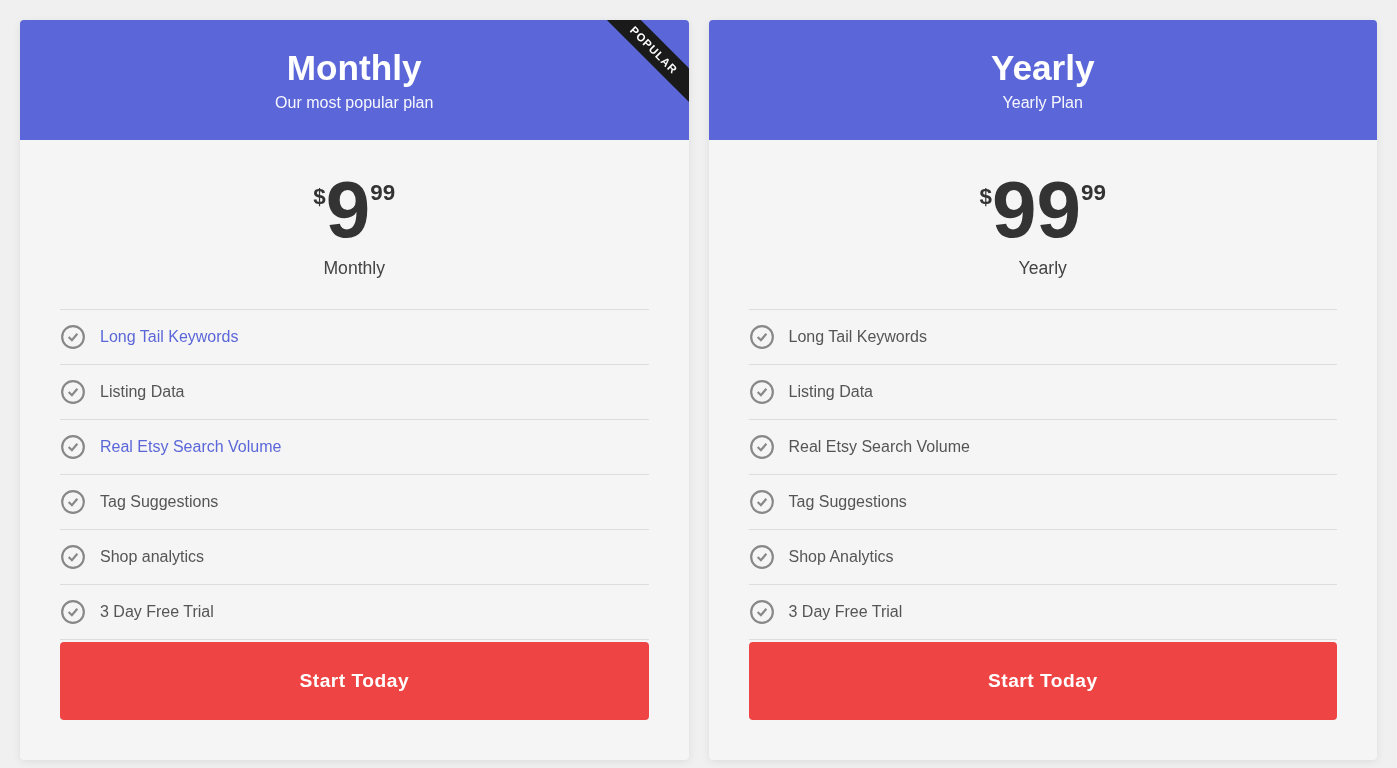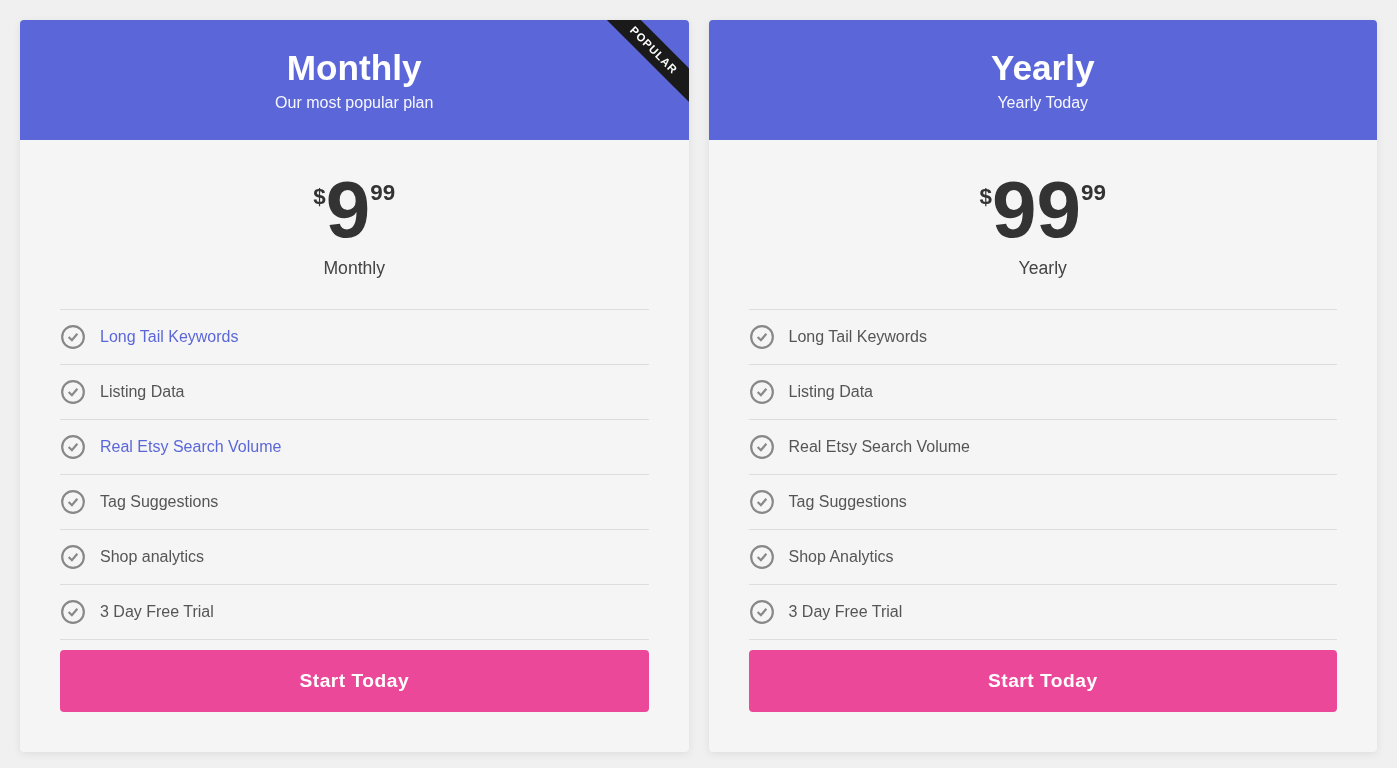--- a/index.html
+++ b/index.html
@@ -151,30 +151,30 @@
       color: #7a7a7a;
     }
 
     .feature-text-colored {
       color: #5b67d8;
     }
 
     .start-button {
       display: block;
       width: 100%;
-      background: #ec4899;
+      background: #ef4444;
       color: white;
       border: none;
-      padding: 20px;
+      padding: 28px;
       font-size: 1.2em;
       font-weight: bold;
       border-radius: 4px;
       cursor: pointer;
       text-align: center;
-      margin-top: 10px;
+      margin-top: 2px;
       letter-spacing: 0.5px;
     }
   </style>
 </head>
 <body>
 
 <div class="pricing-container">
 <div class="pricing-card">
       <div class="card-header">
         <div class="plan-title">Monthly</div>
@@ -235,21 +235,21 @@
             </svg>
             <span>3 Day Free Trial</span>
           </li>
         </ul>
         <button class="start-button">Start Today</button>
       </div>
     </div>
     <div class="pricing-card">
       <div class="card-header">
         <div class="plan-title">Yearly</div>
-        <div class="plan-subtitle">Yearly Today</div>
+        <div class="plan-subtitle">Yearly Plan</div>
       </div>
       <div class="card-body">
         <div class="price-section">
           <div class="price-display">
             <span class="price-dollar">$</span>
             <span class="price-main">99</span>
             <span class="price-cents">99</span>
           </div>
           <div class="price-period">Yearly</div>
         </div>

